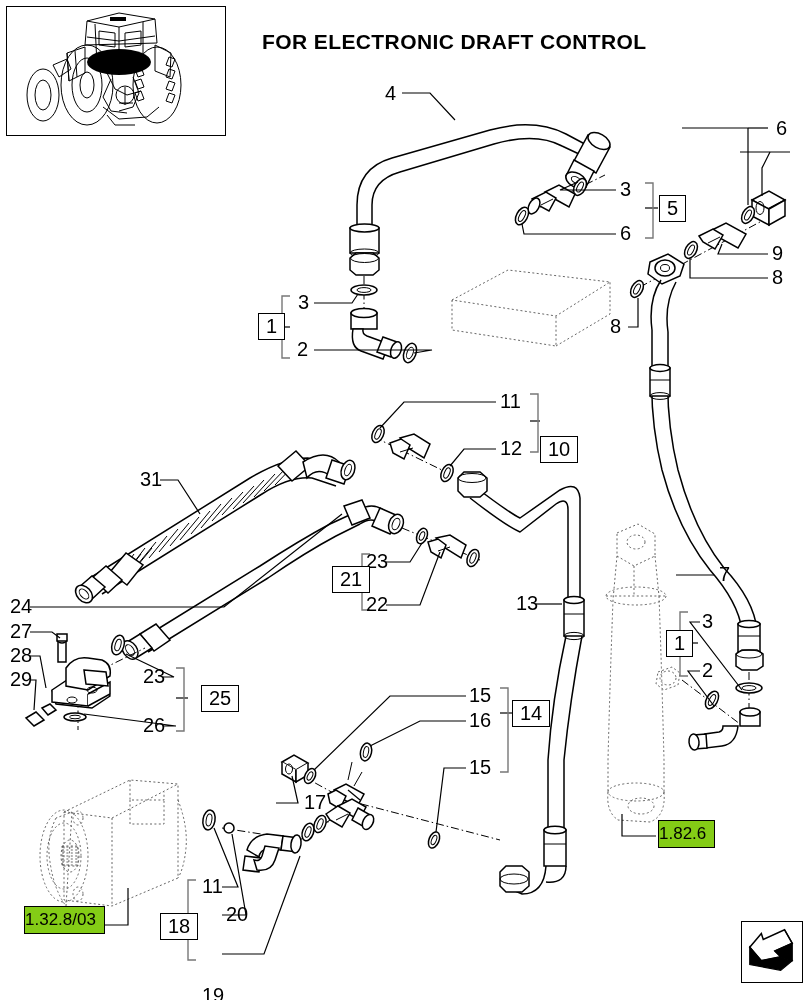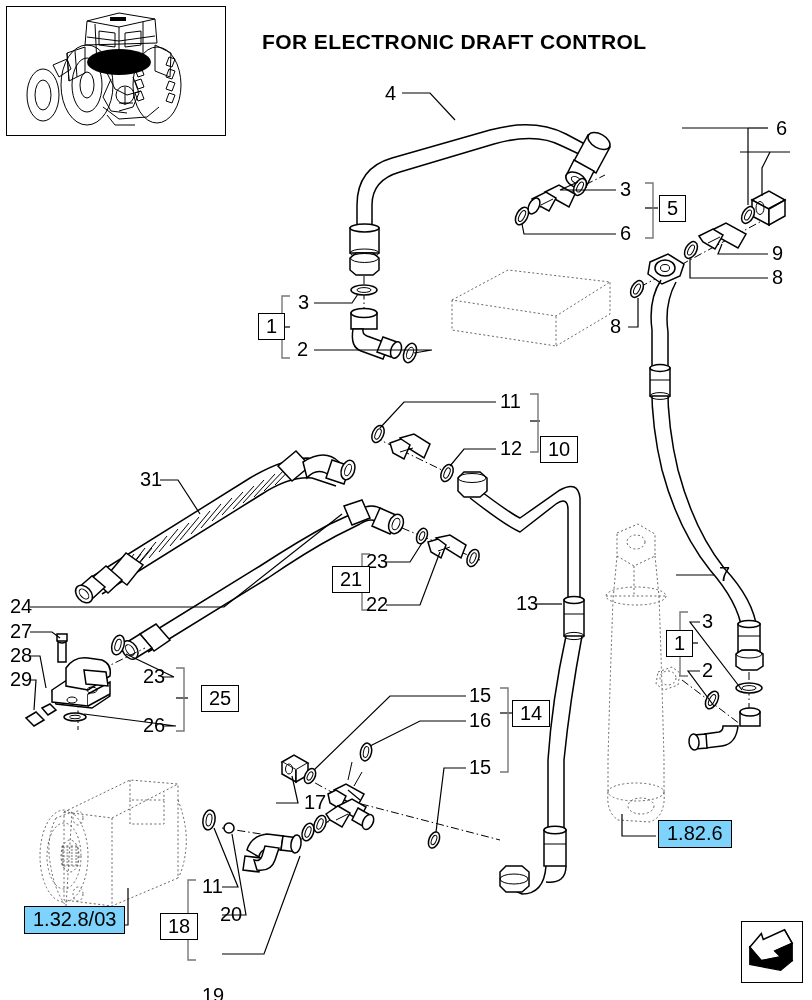--- a/index.html
+++ b/index.html
@@ -41,25 +41,25 @@
   
   .boxnum{
     font-size:20px;
     line-height:20px;
     border:1.3px solid #000;
     padding:2px 7px 3px 7px;
     background:#fff;
     white-space:nowrap;
   }
   .refbox{
-    font-size:20px;
+    font-size:17px;
     line-height:19px;
     border:1.6px solid #000;
-    padding:3px 8px 4px 8px;
-    background:#7dd3fc;
+    padding:3px 8px 4px 0;
+    background:#84cc16;
     white-space:nowrap;
   }
   
   #art{position:absolute;left:0;top:0;width:812px;height:1000px;}
   
   #arrowbox{
     left:741px; top:921px;
     width:60px;height:60px;
     border:1.4px solid #000;
     background:#fff;
@@ -593,21 +593,21 @@
   <div class="abs num" style="left:10px;top:645px;">28</div>
   <div class="abs num" style="left:143px;top:666px;">23</div>
   <div class="abs num" style="left:10px;top:669px;">29</div>
   <div class="abs num" style="left:702px;top:660px;">2</div>
   <div class="abs num" style="left:469px;top:685px;">15</div>
   <div class="abs num" style="left:469px;top:710px;">16</div>
   <div class="abs num" style="left:143px;top:715px;">26</div>
   <div class="abs num" style="left:469px;top:757px;">15</div>
   <div class="abs num" style="left:256px;top:792px;margin-left:48px;">17</div>
   <div class="abs num" style="left:202px;top:876px;">11</div>
-  <div class="abs num" style="left:184px;top:904px;margin-left:36px;">20</div>
+  <div class="abs num" style="left:190px;top:904px;margin-left:36px;">20</div>
   <div class="abs num" style="left:202px;top:985px;">19</div>
 
   <div class="abs boxnum" style="left:258px;top:313px;">1</div>
   <div class="abs boxnum" style="left:659px;top:195px;">5</div>
   <div class="abs boxnum" style="left:540px;top:408px;margin-top:28px;">10</div>
   <div class="abs boxnum" style="left:332px;top:566px;">21</div>
   <div class="abs boxnum" style="left:201px;top:685px;">25</div>
   <div class="abs boxnum" style="left:512px;top:700px;">14</div>
   <div class="abs boxnum" style="left:160px;top:913px;">18</div>
   <div class="abs boxnum" style="left:666px;top:630px;">1</div>

